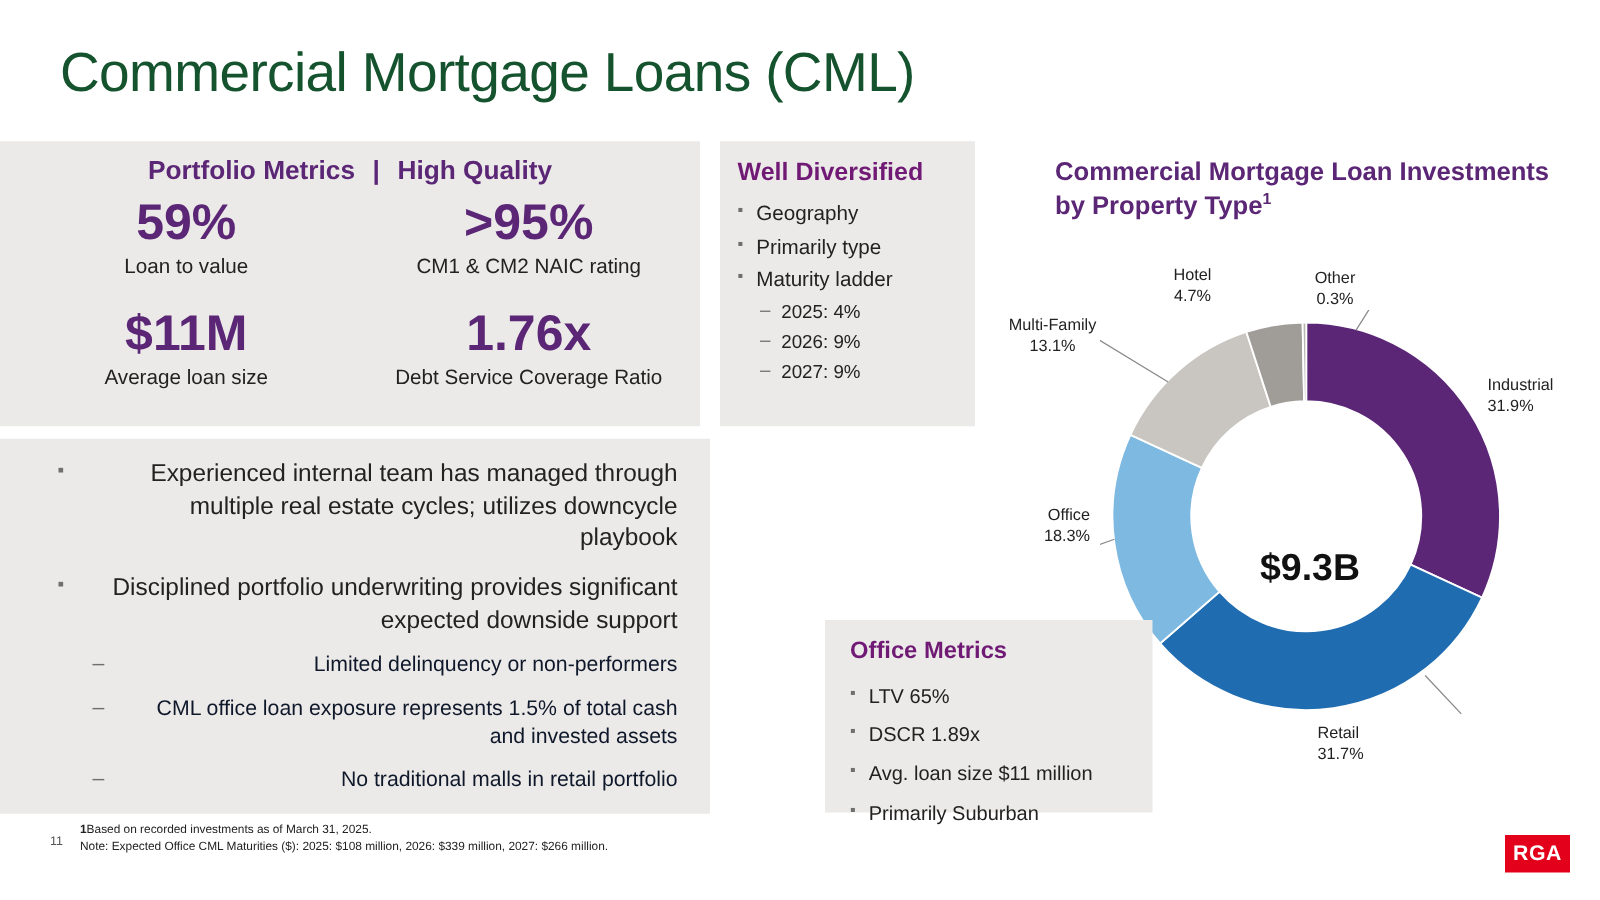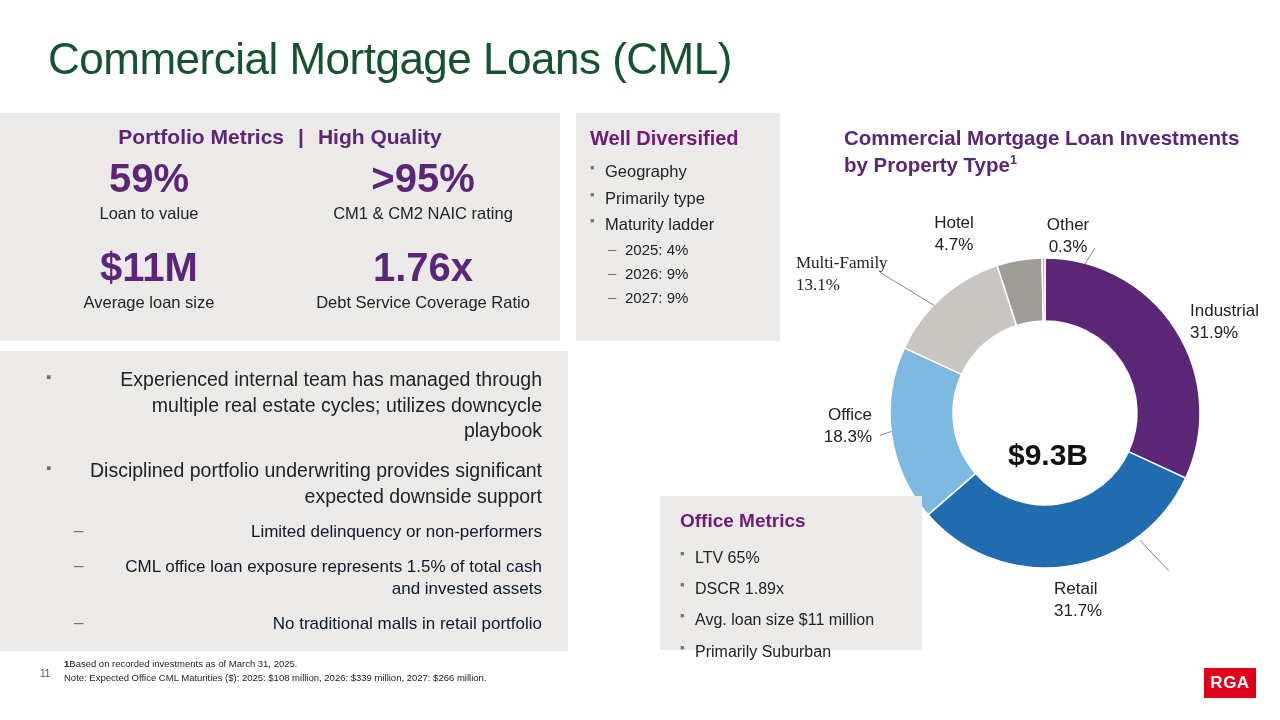--- a/index.html
+++ b/index.html
@@ -75,21 +75,21 @@
   #chart-title {
     position: absolute; left: 844px; top: 124px; width: 400px;
     color: #5b2675; font-weight: bold; font-size: 20.5px; line-height: 1.32;
   }
   #chart-wrap { position: absolute; left: 836px; top: 200px; width: 440px; height: 430px; }
   #donut-svg { position: absolute; left: 44px; top: 48px; }
   .center-val {
     position: absolute; left: 152px; top: 238px; width: 120px; text-align: center;
     font-size: 30px; font-weight: bold; color: #111;
   }
-  .lbl { position: absolute; font-size: 17px; color: #222; line-height: 1.3; }
+  .lbl { position: absolute; font-size: 13px; color: #222; line-height: 1.3; }
 
   
   #office-panel { left: 660px; top: 496px; width: 262px; height: 154px; padding: 14px 16px 0 20px; }
   #office-panel .panel-h { font-size: 19px; margin-bottom: 10px; }
   #office-panel ul.sq > li { font-size: 16px; line-height: 1.95; }
 
   
   .foot {
     position: absolute; left: 64px; font-size: 9.5px; color: #222; line-height: 1.5;
   }
@@ -189,21 +189,21 @@
     <div>31.9%</div>
   </div>
   <div class="lbl" style="left:218px; top:378px; text-align:left;">
     <div>Retail</div>
     <div>31.7%</div>
   </div>
   <div class="lbl" style="left:-20px; top:204px; width:56px; text-align:right;">
     <div>Office</div>
     <div>18.3%</div>
   </div>
-  <div class="lbl" style="left:-40px; top:52px; width:92px; text-align:left;font-family:Liberation Serif, serif;">
+  <div class="lbl" style="left:-40px; top:52px; width:92px; text-align:center;">
     <div>Multi-Family</div>
     <div>13.1%</div>
   </div>
   <div class="lbl" style="left:88px; top:12px; width:60px; text-align:center;">
     <div>Hotel</div>
     <div>4.7%</div>
   </div>
   <div class="lbl" style="left:200px; top:14px; width:64px; text-align:center;">
     <div>Other</div>
     <div>0.3%</div>

